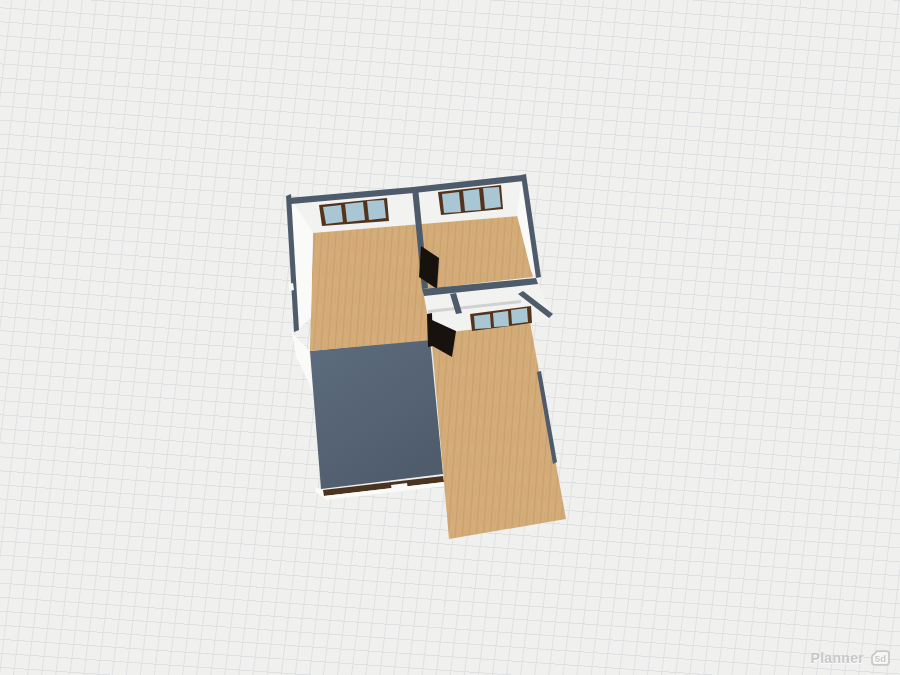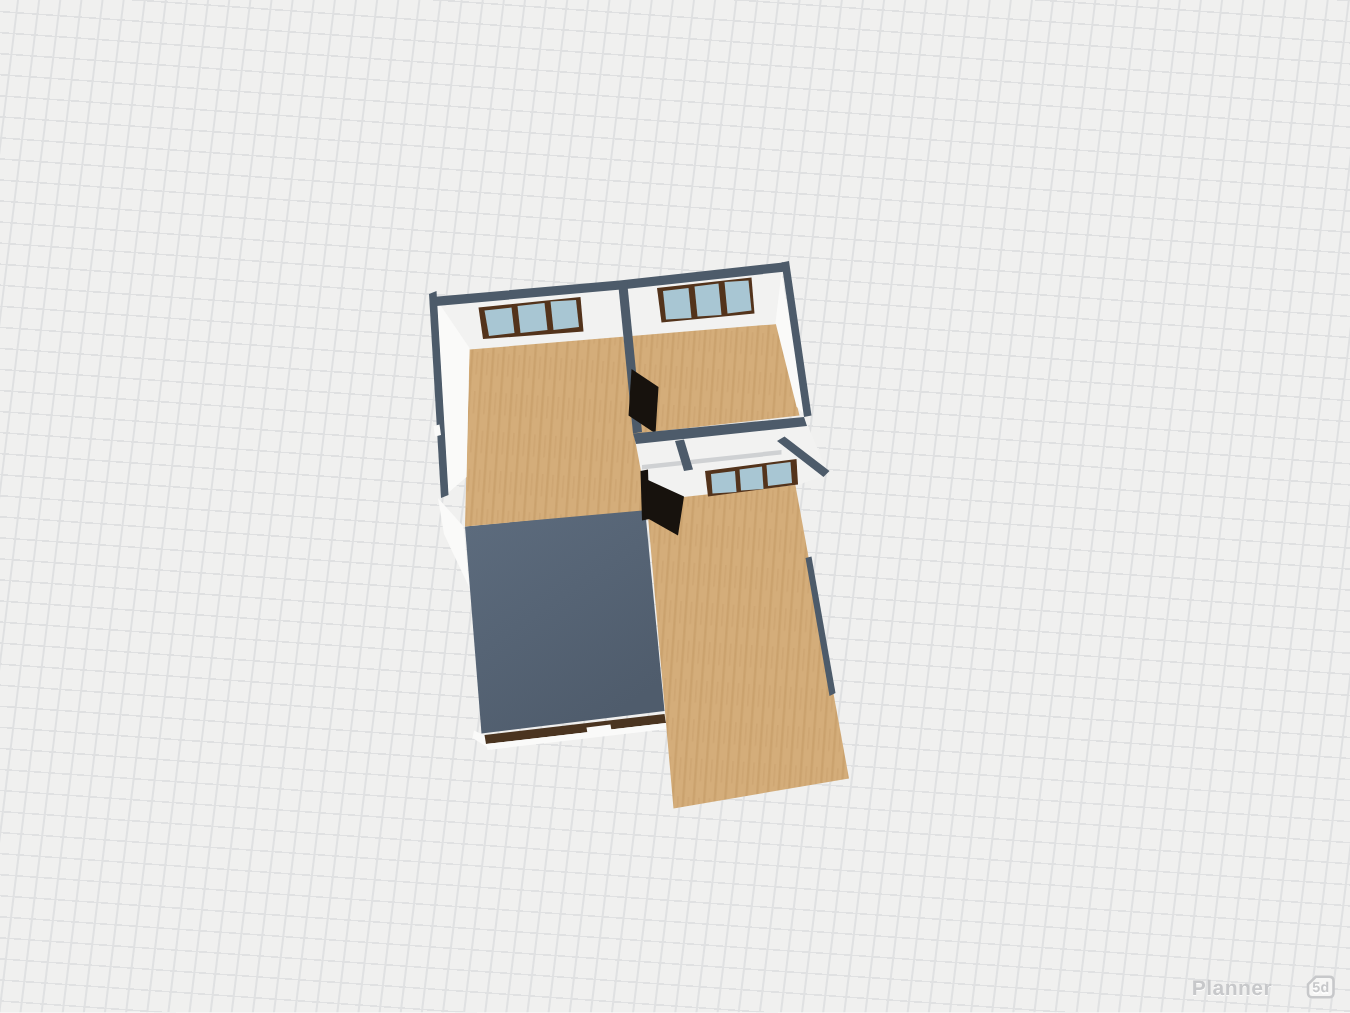--- a/index.html
+++ b/index.html
@@ -22,21 +22,21 @@
   .wfb{fill:var(--wall-face-bright,#fafaf9);}
   .wood{fill:url(#woodPat);}
   .slab{fill:url(#slabGrad);}
   .frame{fill:var(--window-frame,#53331b);}
   .glass{fill:var(--window-glass,#a8c6d3);}
   .door{fill:var(--door,#17120d);}
   .uw{fill:var(--under-wall-wood,#4a3420);}
   .topline{fill:#cfd1d3;}
   .watermark{
     position:absolute;right:7px;bottom:7px;
-    display:flex;align-items:center;gap:20px;
+    display:flex;align-items:center;gap:4px;
     color:var(--watermark,#c7c8ca);
     font-size:14px;font-weight:bold;letter-spacing:.3px;
     text-shadow:0 1px 0 rgba(255,255,255,.9);
     user-select:none;
   }
   .badge path{fill:var(--watermark-badge-fill,#f6f6f5);stroke:var(--watermark,#c7c8ca);stroke-width:1.7;}
   .badge text{
     fill:var(--watermark,#c7c8ca);
     font-family:"Liberation Sans",sans-serif;
     font-size:9.5px;font-weight:bold;text-anchor:middle;

